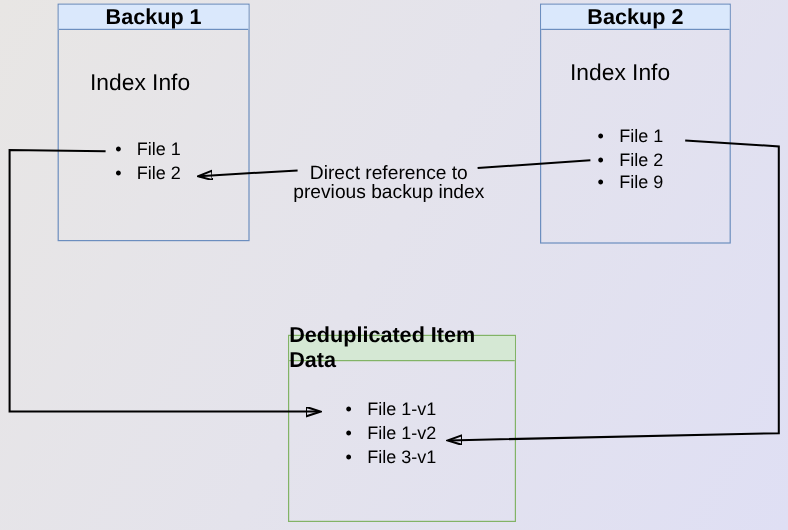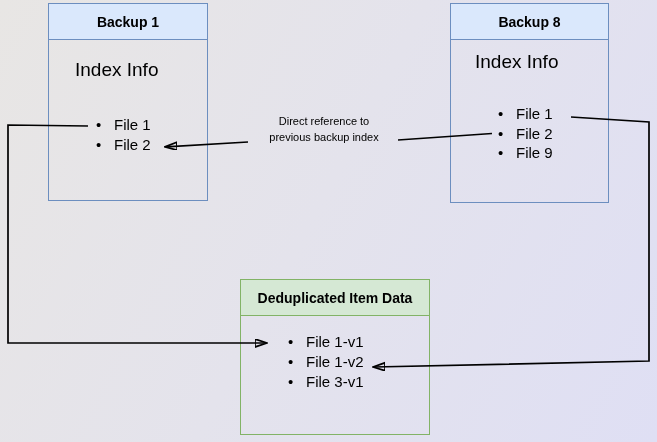--- a/index.html
+++ b/index.html
@@ -6,22 +6,22 @@
   .canvas{
     position:relative;
     width:657px;height:442px;
     overflow:hidden;
     background:linear-gradient(118deg,#e8e6e4 0%,#e4e3ec 48%,#dfdff4 100%);
     font-family:"Liberation Sans",sans-serif;
     color:#000;
   }
   .node{position:absolute;border:1.5px solid;box-sizing:border-box;background:transparent;}
   .node-header{
-    height:36px;display:flex;align-items:center;justify-content:center;
-    font-weight:bold;font-size:14px;border-bottom:1.5px solid;
+    height:21px;display:flex;align-items:center;justify-content:center;
+    font-weight:bold;font-size:18px;border-bottom:1.5px solid;
     box-sizing:border-box;
   }
   #backup1{left:48px;top:3px;width:160px;height:198px;border-color:#6c8ebf;}
   #backup1 .node-header{background:#dae8fc;border-color:#6c8ebf;}
   #backup2{left:450px;top:3px;width:159px;height:200px;border-color:#6c8ebf;}
   #backup2 .node-header{background:#dae8fc;border-color:#6c8ebf;}
   #dedup{left:240px;top:279px;width:190px;height:156px;border-color:#82b366;}
   #dedup .node-header{background:#d5e8d4;border-color:#82b366;}
 
   .subtitle{position:absolute;font-size:19px;line-height:20px;white-space:nowrap;}
@@ -29,22 +29,22 @@
   #backup2 .subtitle{left:24px;top:48px;}
 
   .filelist{position:absolute;list-style:none;margin:0;padding:0;font-size:15px;}
   .filelist li{position:relative;padding-left:19px;white-space:nowrap;}
   .filelist li::before{content:"\2022";position:absolute;left:1px;}
   #backup1 .filelist{left:46px;top:111px;line-height:20px;}
   #backup2 .filelist{left:46px;top:100px;line-height:19.5px;}
   #dedup .filelist{left:46px;top:52px;line-height:20px;}
 
   .connector-label{
-    position:absolute;left:239px;top:114px;width:170px;
-    text-align:center;font-size:11px;line-height:15.5px;white-space:nowrap;
+    position:absolute;left:239px;top:137px;width:170px;
+    text-align:center;font-size:16px;line-height:15.5px;white-space:nowrap;
   }
   svg.wires{position:absolute;left:0;top:0;pointer-events:none;}
   svg.wires path{fill:none;stroke:#000;stroke-width:1.7;}
 </style>
 </head>
 <body>
 
 <div class="canvas">
 
   <div class="node" id="backup1">
@@ -53,21 +53,21 @@
     </div>
     <div class="subtitle">Index Info</div>
     <ul class="filelist">
       <li>File 1</li>
       <li>File 2</li>
     </ul>
   </div>
 
   <div class="node" id="backup2">
     <div class="node-header">
-      <span>Backup 8</span>
+      <span>Backup 2</span>
     </div>
     <div class="subtitle">Index Info</div>
     <ul class="filelist">
       <li>File 1</li>
       <li>File 2</li>
       <li>File 9</li>
     </ul>
   </div>
 
   <div class="node" id="dedup">

